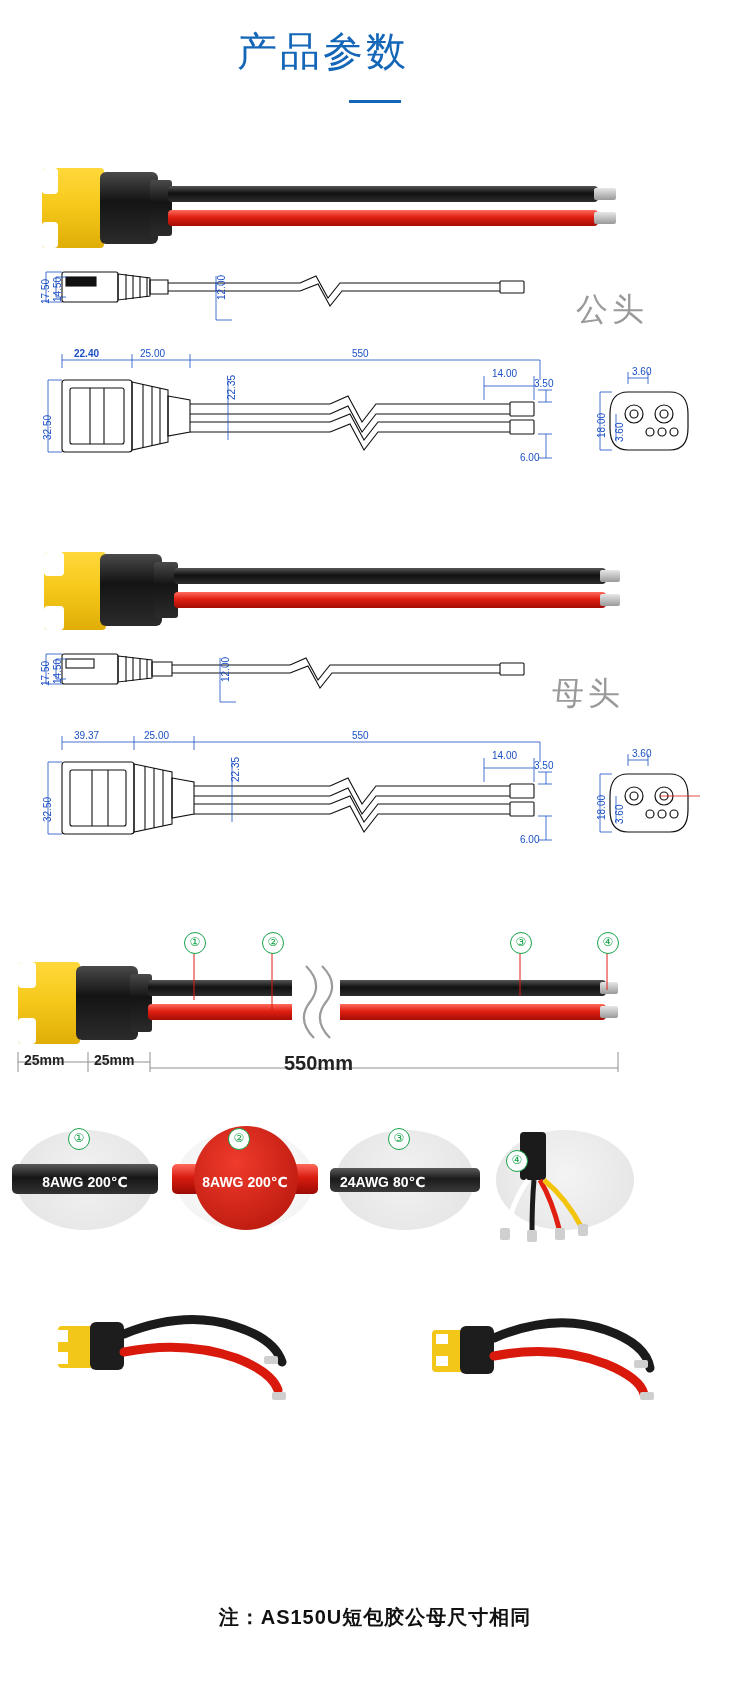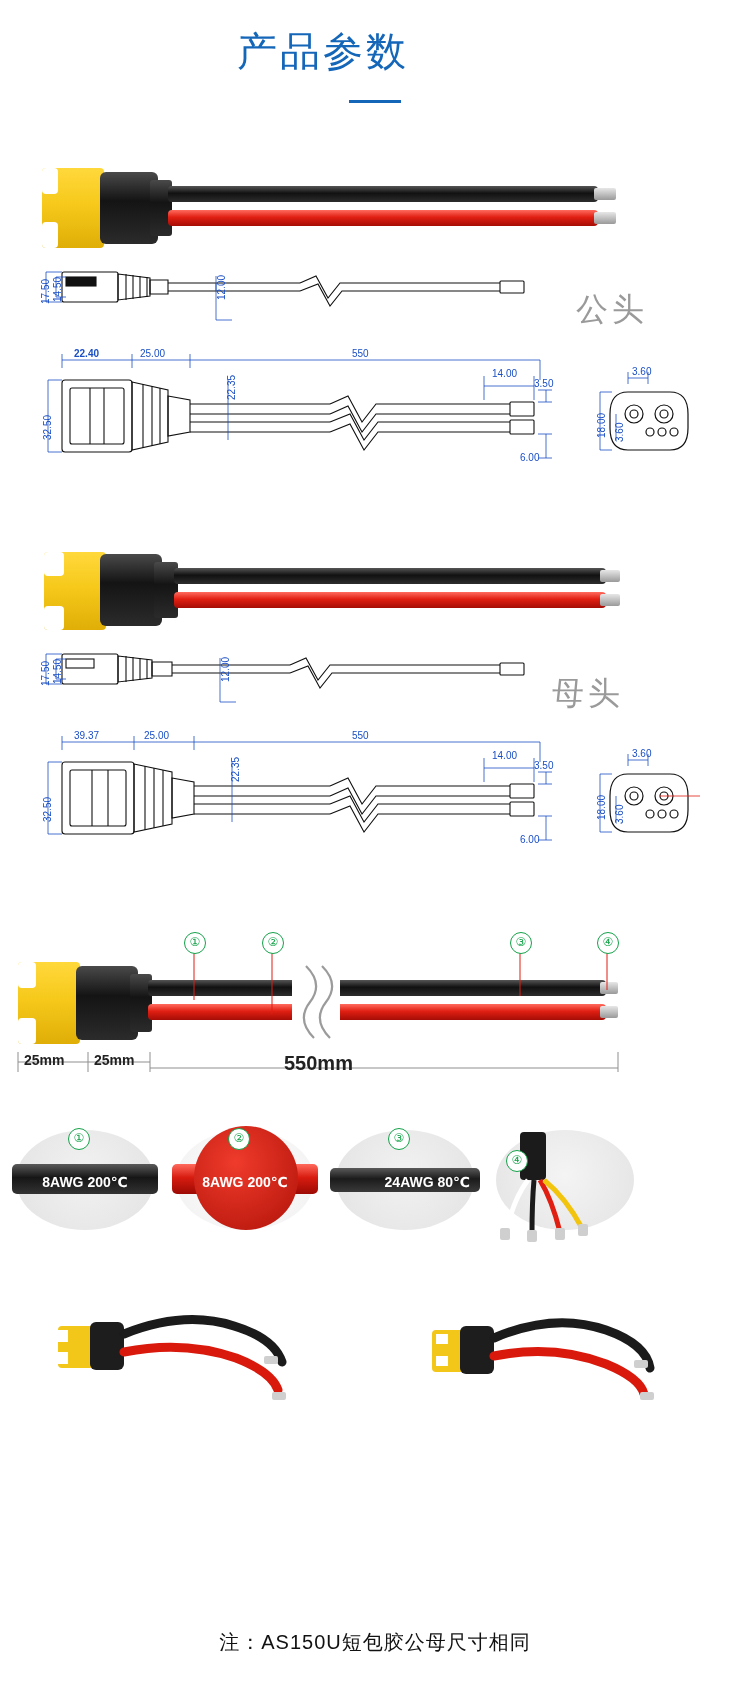--- a/index.html
+++ b/index.html
@@ -52,21 +52,21 @@
   .sw.grey{background:radial-gradient(circle at 50% 45%,#f2f2f2,#e2e2e2);}
   .sw-cap{position:absolute;font-size:14px;font-weight:bold;color:#ffffff;}
   .circ-num{
     position:absolute;width:20px;height:20px;border-radius:50%;
     border:1.4px solid #15a24a;color:#15a24a;font-size:12px;line-height:18px;
     text-align:center;background:#fff;
   }
 
   .footnote{
     position:absolute;left:0;top:1604px;width:750px;text-align:center;
-    font-size:20px;font-weight:normal;color:#111;letter-spacing:1px;margin-top:25px;
+    font-size:20px;font-weight:bold;color:#111;letter-spacing:1px;
   }
 
   .len-label{position:absolute;font-size:20px;font-weight:bold;color:#222;}
   .len-small{position:absolute;font-size:14px;font-weight:bold;color:#222;}
 </style>
 </head>
 <body>
 
 <div class="page">
 
@@ -377,21 +377,21 @@
     <div style="position:absolute;left:-4px;top:34px;width:146px;height:30px;border-radius:5px;background:linear-gradient(180deg,#ff6a5c 0%,#d81c10 45%,#9c0a04 100%);"></div>
     <div style="position:absolute;left:18px;top:-4px;width:104px;height:104px;border-radius:50%;background:radial-gradient(circle at 40% 35%,#ef3b2c,#b11208);"></div>
   </div>
   <div class="circ-num" style="left:228px;top:1128px;">②</div>
   <div class="sw-cap" style="left:180px;top:1174px;width:130px;text-align:center;z-index:3;">8AWG 200℃</div>
 
   <div class="sw grey" style="left:336px;top:1130px;">
     <div style="position:absolute;left:-6px;top:38px;width:150px;height:24px;border-radius:5px;background:linear-gradient(180deg,#5a5a5a 0%,#1b1b1b 45%,#3a3a3a 100%);"></div>
   </div>
   <div class="circ-num" style="left:388px;top:1128px;">③</div>
-  <div class="sw-cap" style="left:340px;top:1174px;width:130px;text-align:right;">24AWG 80℃</div>
+  <div class="sw-cap" style="left:340px;top:1174px;width:130px;text-align:left;">24AWG 80℃</div>
 
   <div class="sw grey" style="left:496px;top:1130px;background:radial-gradient(circle at 50% 45%,#f4f4f4,#e3e3e3);"></div>
   <svg width="750" height="1700">
     <rect x="520" y="1132" width="26" height="48" rx="4" fill="#1b1b1b"></rect>
     <path d="M528 1180 q-14 18 -22 52" stroke="#ffffff" stroke-width="5" fill="none"></path>
     <path d="M534 1180 q-2 22 -2 54" stroke="#1b1b1b" stroke-width="5" fill="none"></path>
     <path d="M540 1180 q12 20 20 52" stroke="#e01f12" stroke-width="5" fill="none"></path>
     <path d="M544 1180 q22 18 38 48" stroke="#f2c40c" stroke-width="5" fill="none"></path>
     <g fill="#cfcfcf">
       <rect x="500" y="1228" width="10" height="12" rx="2"></rect>

